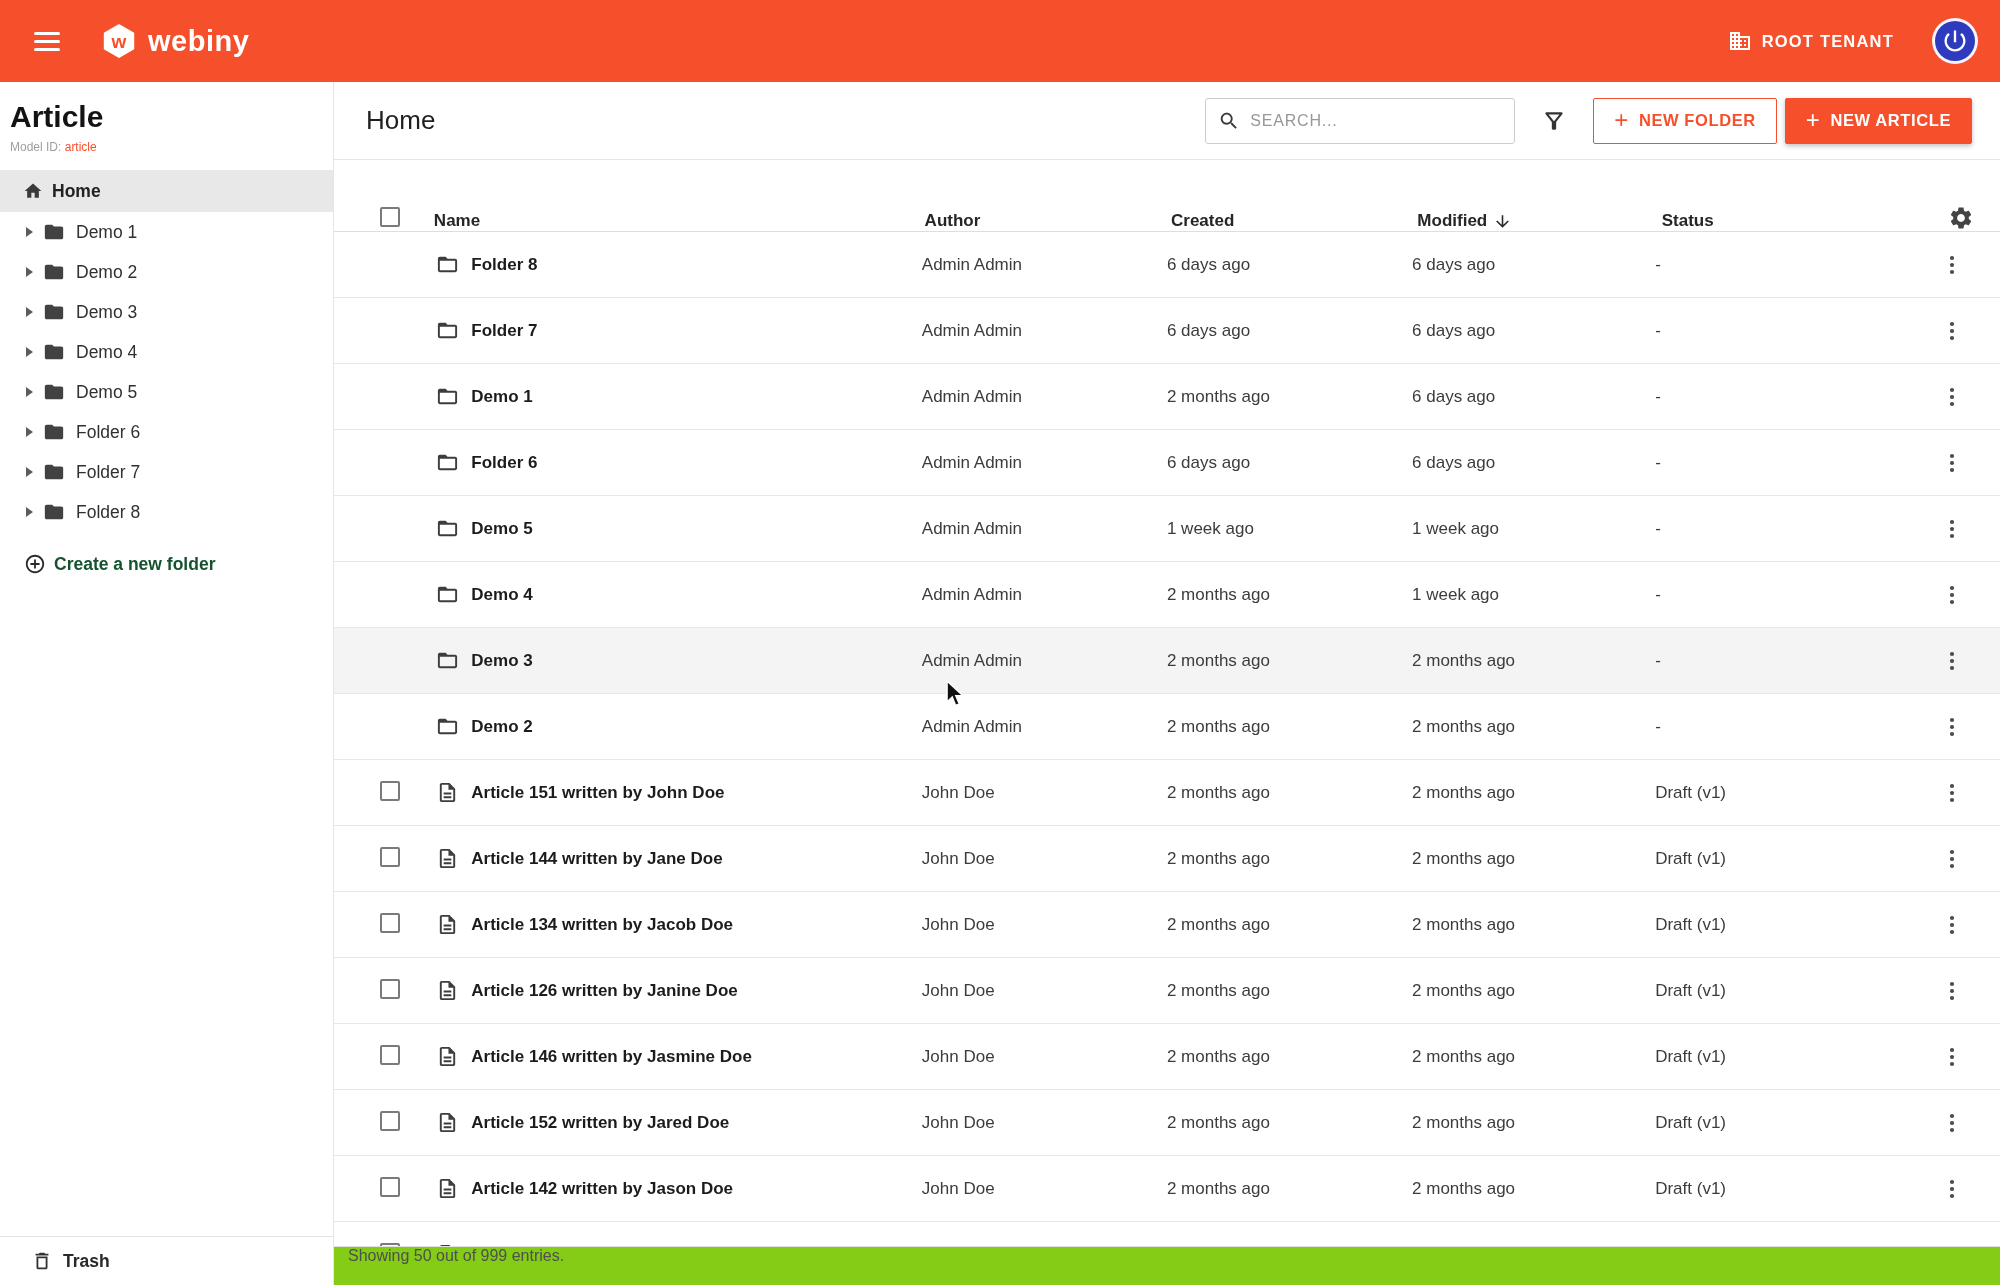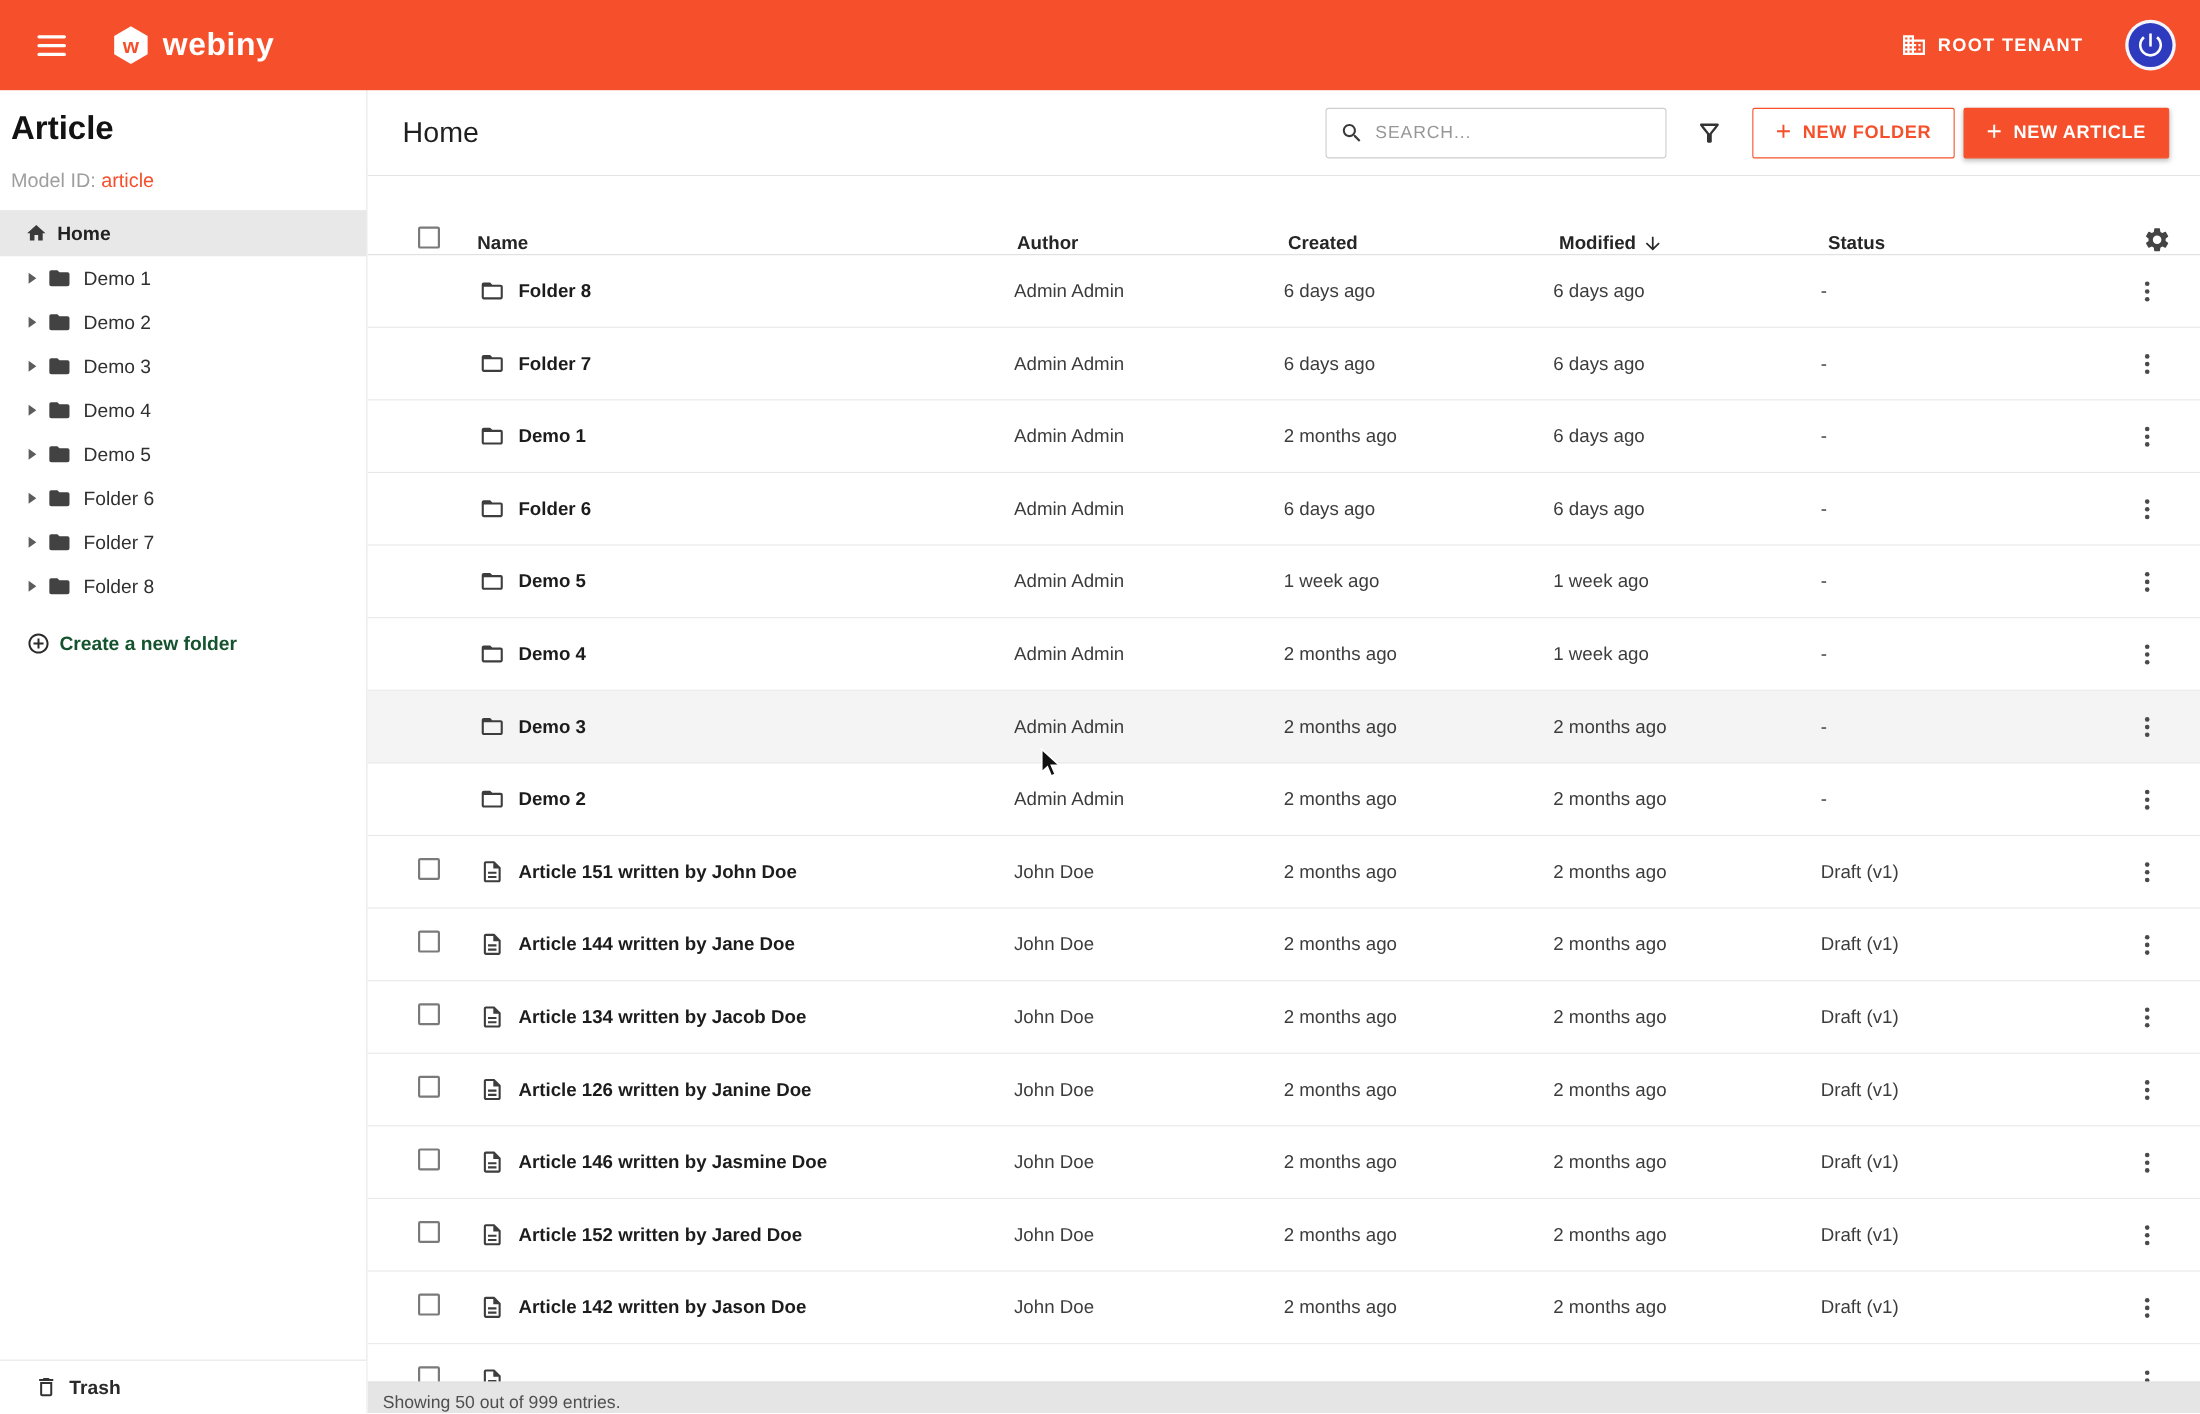--- a/index.html
+++ b/index.html
@@ -26,21 +26,21 @@
   .tenant{display:flex;align-items:center;gap:10px;color:#fff;margin-right:38px;cursor:pointer;}
   .tenant svg{width:24px;height:24px;}
   .tenant span{font-size:16.5px;font-weight:600;letter-spacing:1.2px;}
   .avatar{width:46px;height:46px;border-radius:50%;background:var(--avatar-blue);border:3px solid rgba(255,255,255,.95);display:flex;align-items:center;justify-content:center;cursor:pointer;}
   .avatar svg{width:28px;height:28px;}
 
   
   .sidebar{position:absolute;top:82px;left:0;bottom:0;width:334px;background:#fff;border-right:1px solid var(--border);z-index:10;}
   .sidebar-head{padding:18px 12px 0 10px;}
   .sidebar-head h1{font-size:30px;font-weight:700;color:#131313;}
-  .model-id{font-size:18px;color:#9e9e9e;margin-top:20px;}
+  .model-id{font-size:12px;color:#9e9e9e;margin-top:6px;}
   .model-id-value{color:var(--accent);cursor:pointer;}
   .tree{margin-top:16px;}
   .tree-item{display:flex;align-items:center;height:40px;cursor:pointer;}
   .tree-item.home{height:42px;padding-left:23px;background:#e8e8e8;}
   .tree-item.home .home-icon{width:20px;height:20px;margin-right:9px;}
   .tree-item.home .tree-label{font-weight:600;color:#222;}
   .tree-item.folder{padding-left:26px;}
   .caret{width:0;height:0;border-left:7px solid #5c5c5c;border-top:5px solid transparent;border-bottom:5px solid transparent;margin-right:10px;}
   .tree-item.folder .folder-svg{width:22px;height:22px;margin-right:11px;}
   .tree-label{font-size:17.5px;color:#303030;}
@@ -91,21 +91,21 @@
   .cell{font-size:17px;color:#3c3c3c;white-space:nowrap;overflow:hidden;}
   .cell.name{width:454px;font-weight:600;color:#1c1c1c;cursor:pointer;}
   .cell.author{width:247px;}
   .cell.created{width:247px;}
   .cell.modified{width:245px;}
   .cell.status{width:287px;}
   .cell-actions{flex:1;display:flex;justify-content:flex-end;padding-right:36px;}
   .kebab{cursor:pointer;display:flex;}
   .kebab svg{width:24px;height:24px;}
 
-  .main-footer{position:absolute;left:0;right:0;bottom:0;height:29px;background:#e5e5e5;border-top:1px solid #e0e0e0;display:flex;align-items:flex-end;padding-left:14px;z-index:5;}
+  .main-footer{position:absolute;left:0;right:0;bottom:0;height:39px;background:#84cc16;border-top:1px solid #e0e0e0;display:flex;align-items:flex-start;padding-left:14px;z-index:5;}
   .main-footer span{font-size:16px;color:#4f4f4f;}
 
   
   .cursor{position:absolute;left:944px;top:680px;z-index:50;pointer-events:none;}
 </style>
 </head>
 <body>
 
 <div class="page">
 

